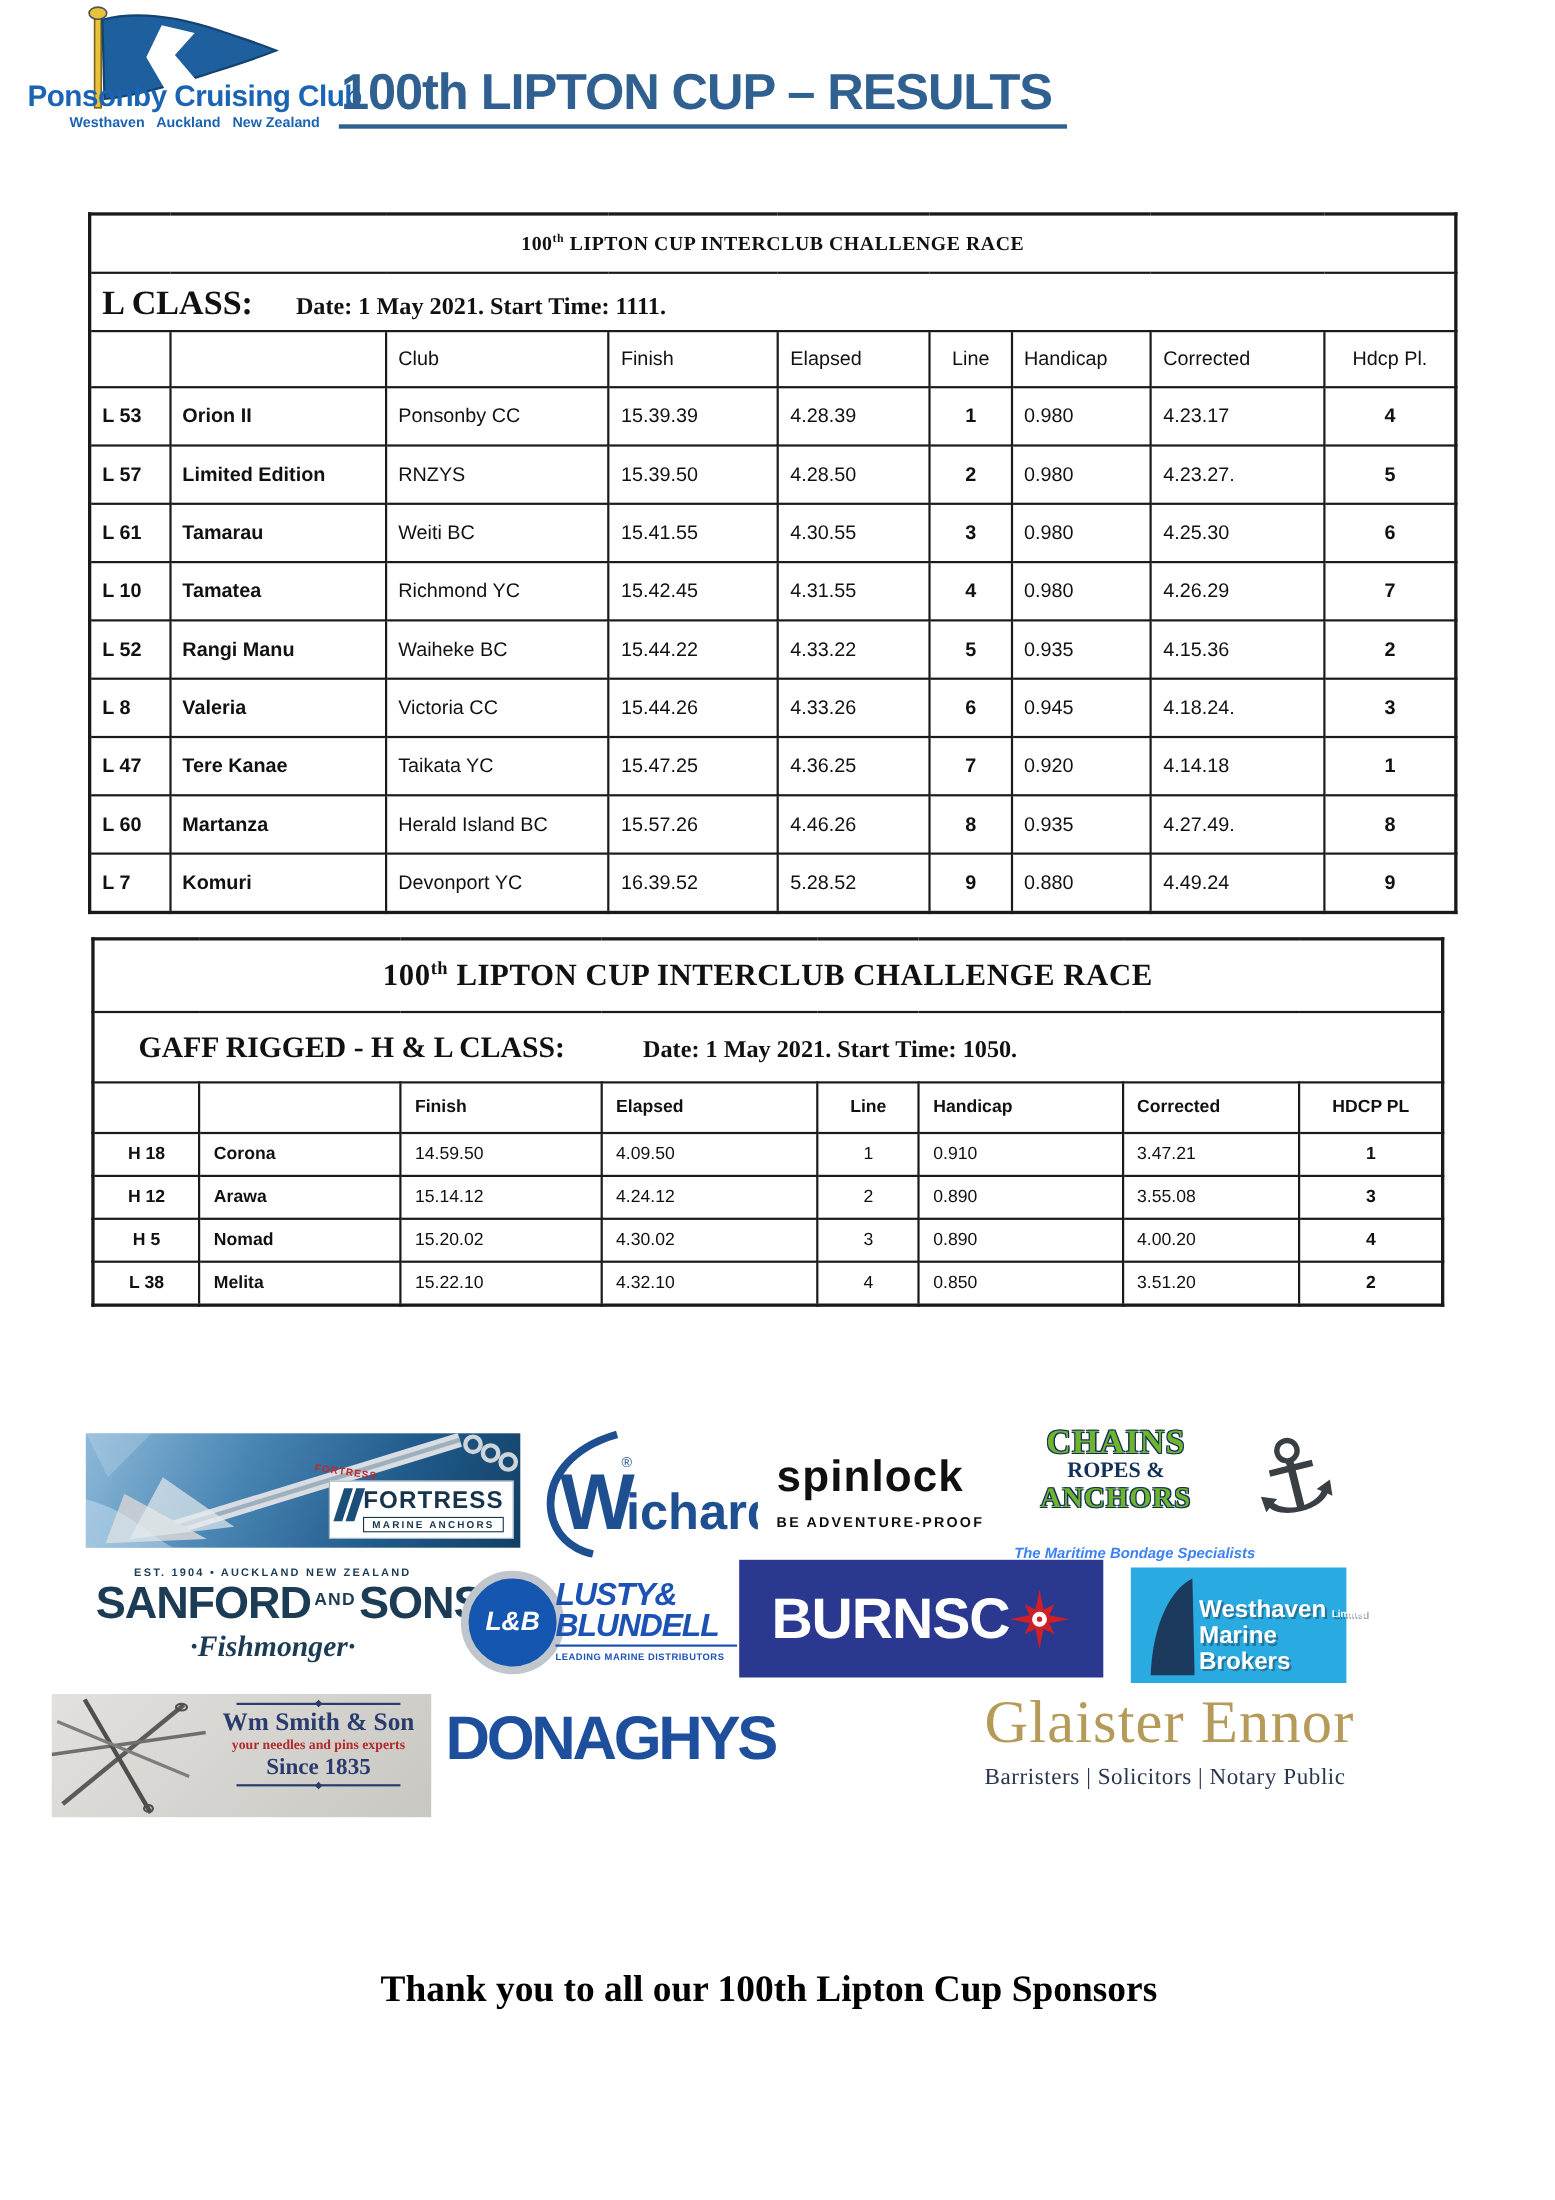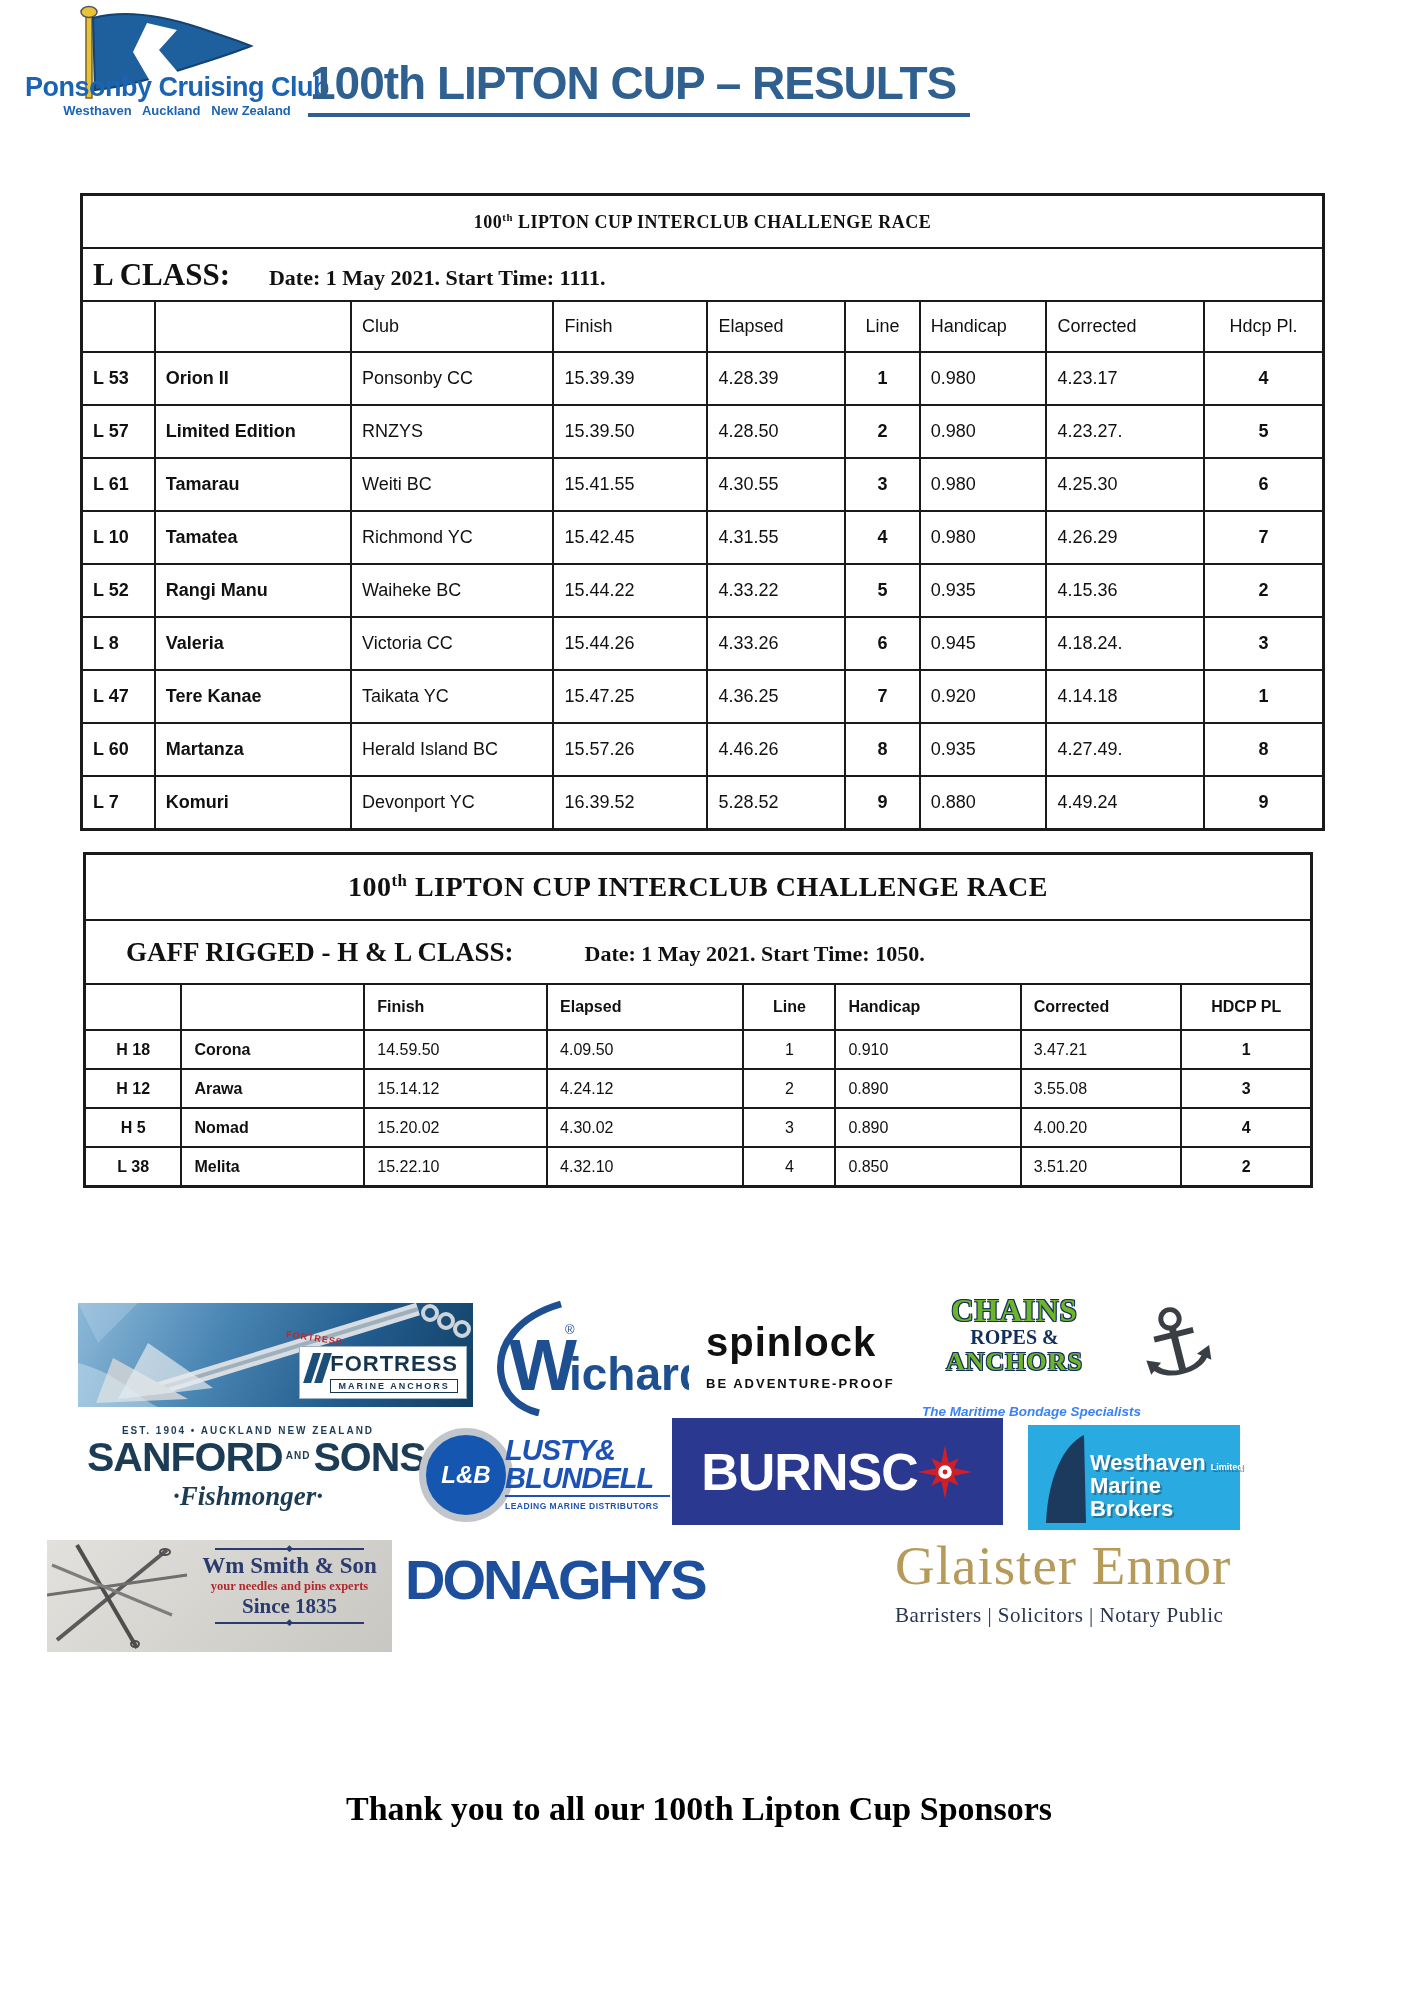--- a/index.html
+++ b/index.html
@@ -73,42 +73,42 @@
              text-shadow:1px 1px 0 #13305a,-1px -1px 0 #13305a,1px -1px 0 #13305a,-1px 1px 0 #13305a;}
   .chains-tag{position:absolute;left:0;bottom:4px;width:230px;font-size:13.5px;font-weight:bold;
               font-style:italic;color:#3b82f6;white-space:nowrap;}
   .chains-anchor{position:absolute;right:6px;top:2px;font-size:92px;line-height:1;color:#3a3f45;
                  transform:rotate(-14deg);font-family:"DejaVu Sans",sans-serif;}
 
   
   .sanford{left:87px;top:1425px;width:322px;text-align:center;color:#1c3c55;}
   .san-est{font-size:10px;font-weight:bold;letter-spacing:2px;}
   .san-main{font-size:41px;font-weight:bold;letter-spacing:-1px;line-height:1.05;}
-  .san-and{font-size:10px;font-weight:bold;letter-spacing:1px;padding:0 3px;vertical-align:12px;}
+  .san-and{font-size:16px;font-weight:bold;letter-spacing:1px;padding:0 3px;vertical-align:12px;}
   .san-sub{font-family:"Liberation Serif",serif;font-style:italic;font-weight:bold;font-size:27px;margin-top:2px;}
 
   
   .lb{left:419px;top:1428px;width:80px;height:80px;border-radius:50%;background:#1557b0;
       border:7px solid #c0c6cc;display:flex;align-items:center;justify-content:center;}
   .lb span{color:#fff;font-weight:bold;font-style:italic;font-size:24px;}
 
   
   .lusty{left:505px;top:1437px;width:165px;color:#1d52b5;font-style:italic;}
   .lusty-l1,.lusty-l2{font-size:29px;font-weight:bold;line-height:0.95;letter-spacing:-1px;}
   .lusty-line{height:2px;background:#1d52b5;margin:3px 0 4px;}
   .lusty-tag{font-size:8.5px;font-weight:bold;letter-spacing:0.5px;font-style:normal;color:#1d52b5;}
 
   
   .burnsco{left:672px;top:1418px;width:331px;height:107px;background:#2b3890;
            display:flex;align-items:center;justify-content:center;}
   .burn-name{color:#fff;font-size:52px;font-weight:800;letter-spacing:-1px;}
   .burnsco svg{margin-left:-2px;}
 
   
-  .westhaven{left:1028px;top:1425px;width:212px;height:105px;background:#29abe2;}
+  .westhaven{left:1028px;top:1425px;width:196px;height:105px;background:#29abe2;}
   .wh-sail{position:absolute;left:8px;top:6px;}
   .wh-text{position:absolute;left:62px;top:26px;color:#fff;
            text-shadow:2px 2px 0 rgba(30,50,70,0.45);line-height:1.05;}
   .wh-l1{font-size:22px;font-weight:bold;}
   .wh-lim{font-size:9px;font-weight:bold;margin-left:5px;}
   .wh-l2{font-size:22px;font-weight:bold;}
 
   
   .wmsmith{left:47px;top:1540px;width:345px;height:112px;background:linear-gradient(135deg,#e3e1dd,#c9c7c2);}
   .wm-img{position:absolute;left:0;top:0;}

